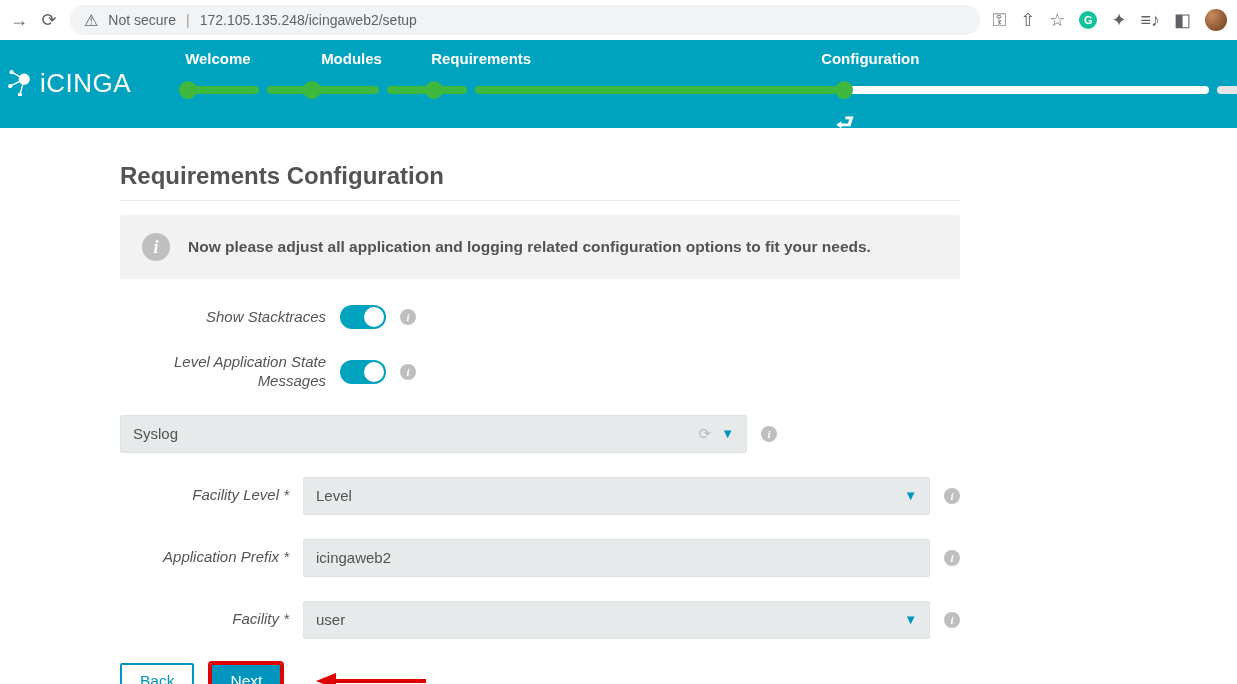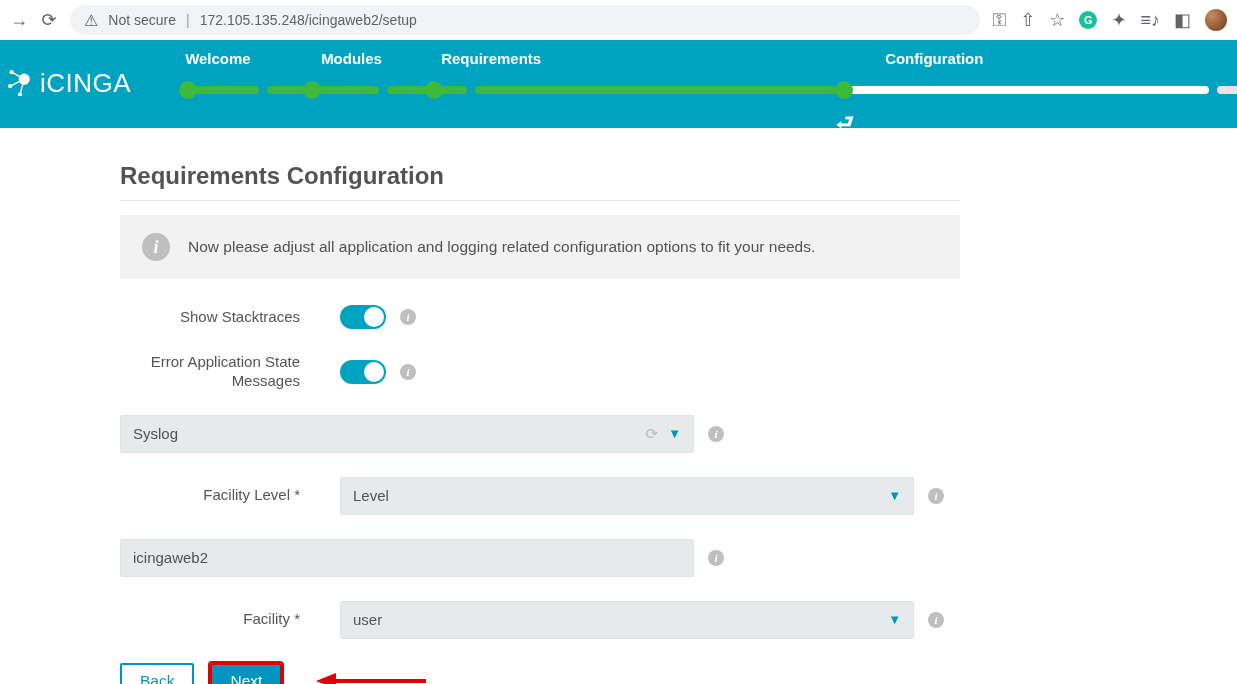--- a/index.html
+++ b/index.html
@@ -22,51 +22,51 @@
   .logo { display: flex; gap: 6px; font-size: 26px; font-weight: 400; letter-spacing: .5px; padding: 28px 18px 0 6px; }
   .logo svg { width: 28px; height: 28px; }
   .logo .text { font-family: "Segoe UI", Arial, sans-serif; }
 
   .wizard { flex: 1; padding-top: 10px; position: relative; }
   .wizard-labels { display: flex; position: relative; height: 24px; }
   .wlabel { position: absolute; font-weight: 600; font-size: 15px; top: 0; transform: translateX(-50%); white-space: nowrap; }
   
   .wl-0 { left: 36px;  transform: none; }
   .wl-1 { left: 172px; transform: none; }
-  .wl-2 { left: 292px; transform: none; }
-  .wl-3 { left: 736px; transform: none; }
+  .wl-2 { left: 282px; transform: none; }
+  .wl-3 { left: 672px; transform: none; }
 
   .track { position: relative; height: 20px; margin-top: 6px; }
   .track .segment { position: absolute; top: 6px; height: 8px; border-radius: 4px; }
   .seg-green { background: #3eb93e; }
   .seg-grey  { background: #ffffff; }
   .seg-grey2 { background: #e6e6e6; }
   .node { position: absolute; width: 18px; height: 18px; border-radius: 50%; top: 1px; background: #3eb93e; }
 
   .return-icon { position: absolute; left: 836px; top: 68px; color: #fff; font-size: 20px; font-weight: 700; }
 
   
   .main { padding: 34px 0 0 120px; width: 1110px; }
   h1.page-title { font-size: 24px; font-weight: 700; color: #535353; margin-bottom: 10px; }
   .hr { height: 1px; background: #e8e8e8; margin-bottom: 14px; width: 840px; }
   .info-box { display:flex; align-items:center; gap:18px; background:#f2f2f2; color:#535353; width:840px; padding:18px 22px; border-radius:2px; }
   .info-box .info-icon { width:28px; height:28px; border-radius:50%; background:#bfbfbf; display:flex; align-items:center; justify-content:center; color:#fff; font-style:italic; font-weight:700; font-family:Georgia,serif; font-size:18px; }
-  .info-box .msg { font-size:15.5px; }
+  .info-box .msg { font-size:15.5px;font-weight:bold; }
 
   .form { margin-top: 26px; width: 840px; }
   .row { display: flex; align-items: center; margin-bottom: 24px; }
-  .row .label { width: 220px; text-align: right; padding-right: 40px; font-size: 15px; color:#555; line-height:1.25; }
+  .row .label { width: 220px; text-align: right; padding-right: 14px; font-size: 15px; color:#555; line-height:1.25;font-style:italic; }
   .row .control { flex: 1; display: flex; align-items: center; gap: 14px; }
 
   
   .toggle { width: 46px; height: 24px; border-radius: 12px; background: #00a3bf; position: relative; cursor: pointer; }
   .toggle .knob { position: absolute; width: 20px; height: 20px; border-radius: 50%; background: #fff; top: 2px; right: 2px; }
 
   
-  .select, .text-input { width: 574px; height: 38px; background: #e6eaeb; border: 1px solid #dfe3e4; padding: 0 12px; font-size: 15px; color: #535353; display:flex; align-items:center; justify-content:space-between; border-radius:2px; }
+  .select, .text-input { width: 627px; height: 38px; background: #e6eaeb; border: 1px solid #dfe3e4; padding: 0 12px; font-size: 15px; color: #535353; display:flex; align-items:center; justify-content:space-between; border-radius:2px; }
   .select .caret { color: #0095bf; font-size: 13px; }
   .select .caret-group { display:flex; gap:10px; align-items:center; color:#0095bf;}
   .spinner-icon { color:#b8bdbe; font-size:15px; }
 
   .hint-icon { width:16px; height:16px; border-radius:50%; background:#bfbfbf; display:inline-flex; align-items:center; justify-content:center; color:#fff; font-weight:700; font-style:italic; font-family:Georgia,serif; font-size:11px; }
 
   
   .button-row { margin-top: 20px; display:flex; gap:16px; align-items:center; }
   .btn { height: 36px; padding: 0 18px; font-size: 15.5px; border-radius: 2px; cursor: pointer; display:inline-flex; align-items:center; }
   .btn-back { background:#fff; border:2px solid #0095bf; color:#0095bf; font-weight:500; }
@@ -158,21 +158,21 @@
       <div class="label">Show Stacktraces</div>
       <div class="control">
         <div class="toggle">
             <div class="knob"></div>
           </div>
         <span class="hint-icon">i</span>
       </div>
     </div>
 
     <div class="row">
-      <div class="label">Error Application State Messages</div>
+      <div class="label">Level Application State Messages</div>
       <div class="control">
         <div class="toggle">
             <div class="knob"></div>
           </div>
         <span class="hint-icon">i</span>
       </div>
     </div>
 
     <div class="row">
       <div class="control">
@@ -192,20 +192,21 @@
       <div class="control">
         <div class="select">
           <span>Level</span>
           <span class="caret">▼</span>
         </div>
         <span class="hint-icon">i</span>
       </div>
     </div>
 
     <div class="row">
+      <div class="label">Application Prefix *</div>
       <div class="control">
         <input class="text-input" value="icingaweb2" style="">
         <span class="hint-icon">i</span>
       </div>
     </div>
 
     <div class="row">
       <div class="label">Facility *</div>
       <div class="control">
         <div class="select">

